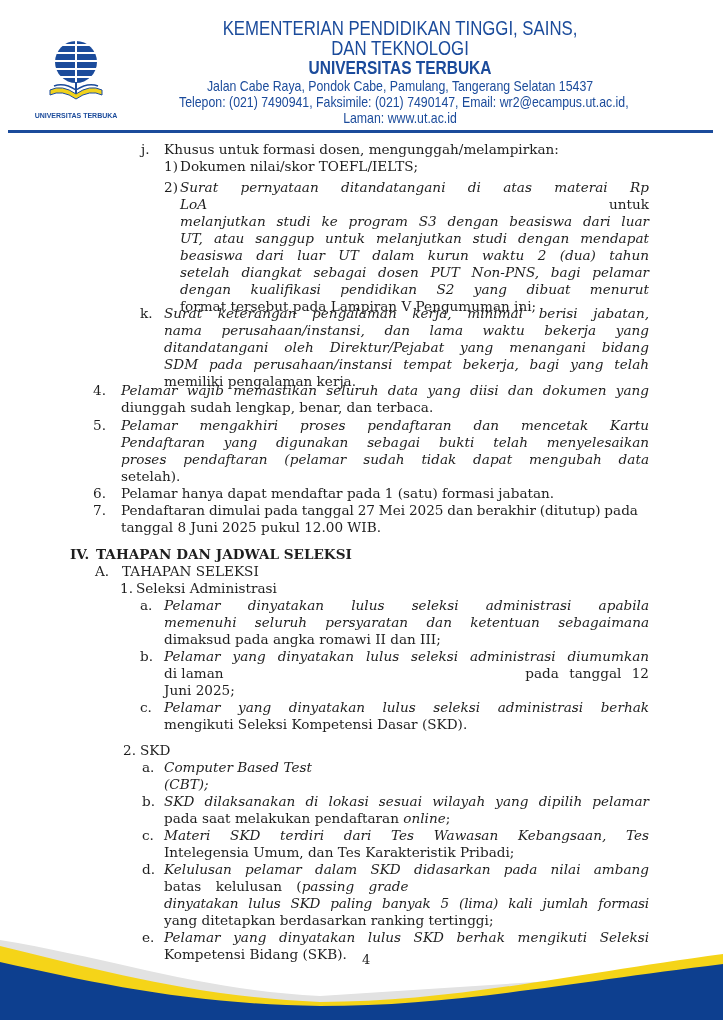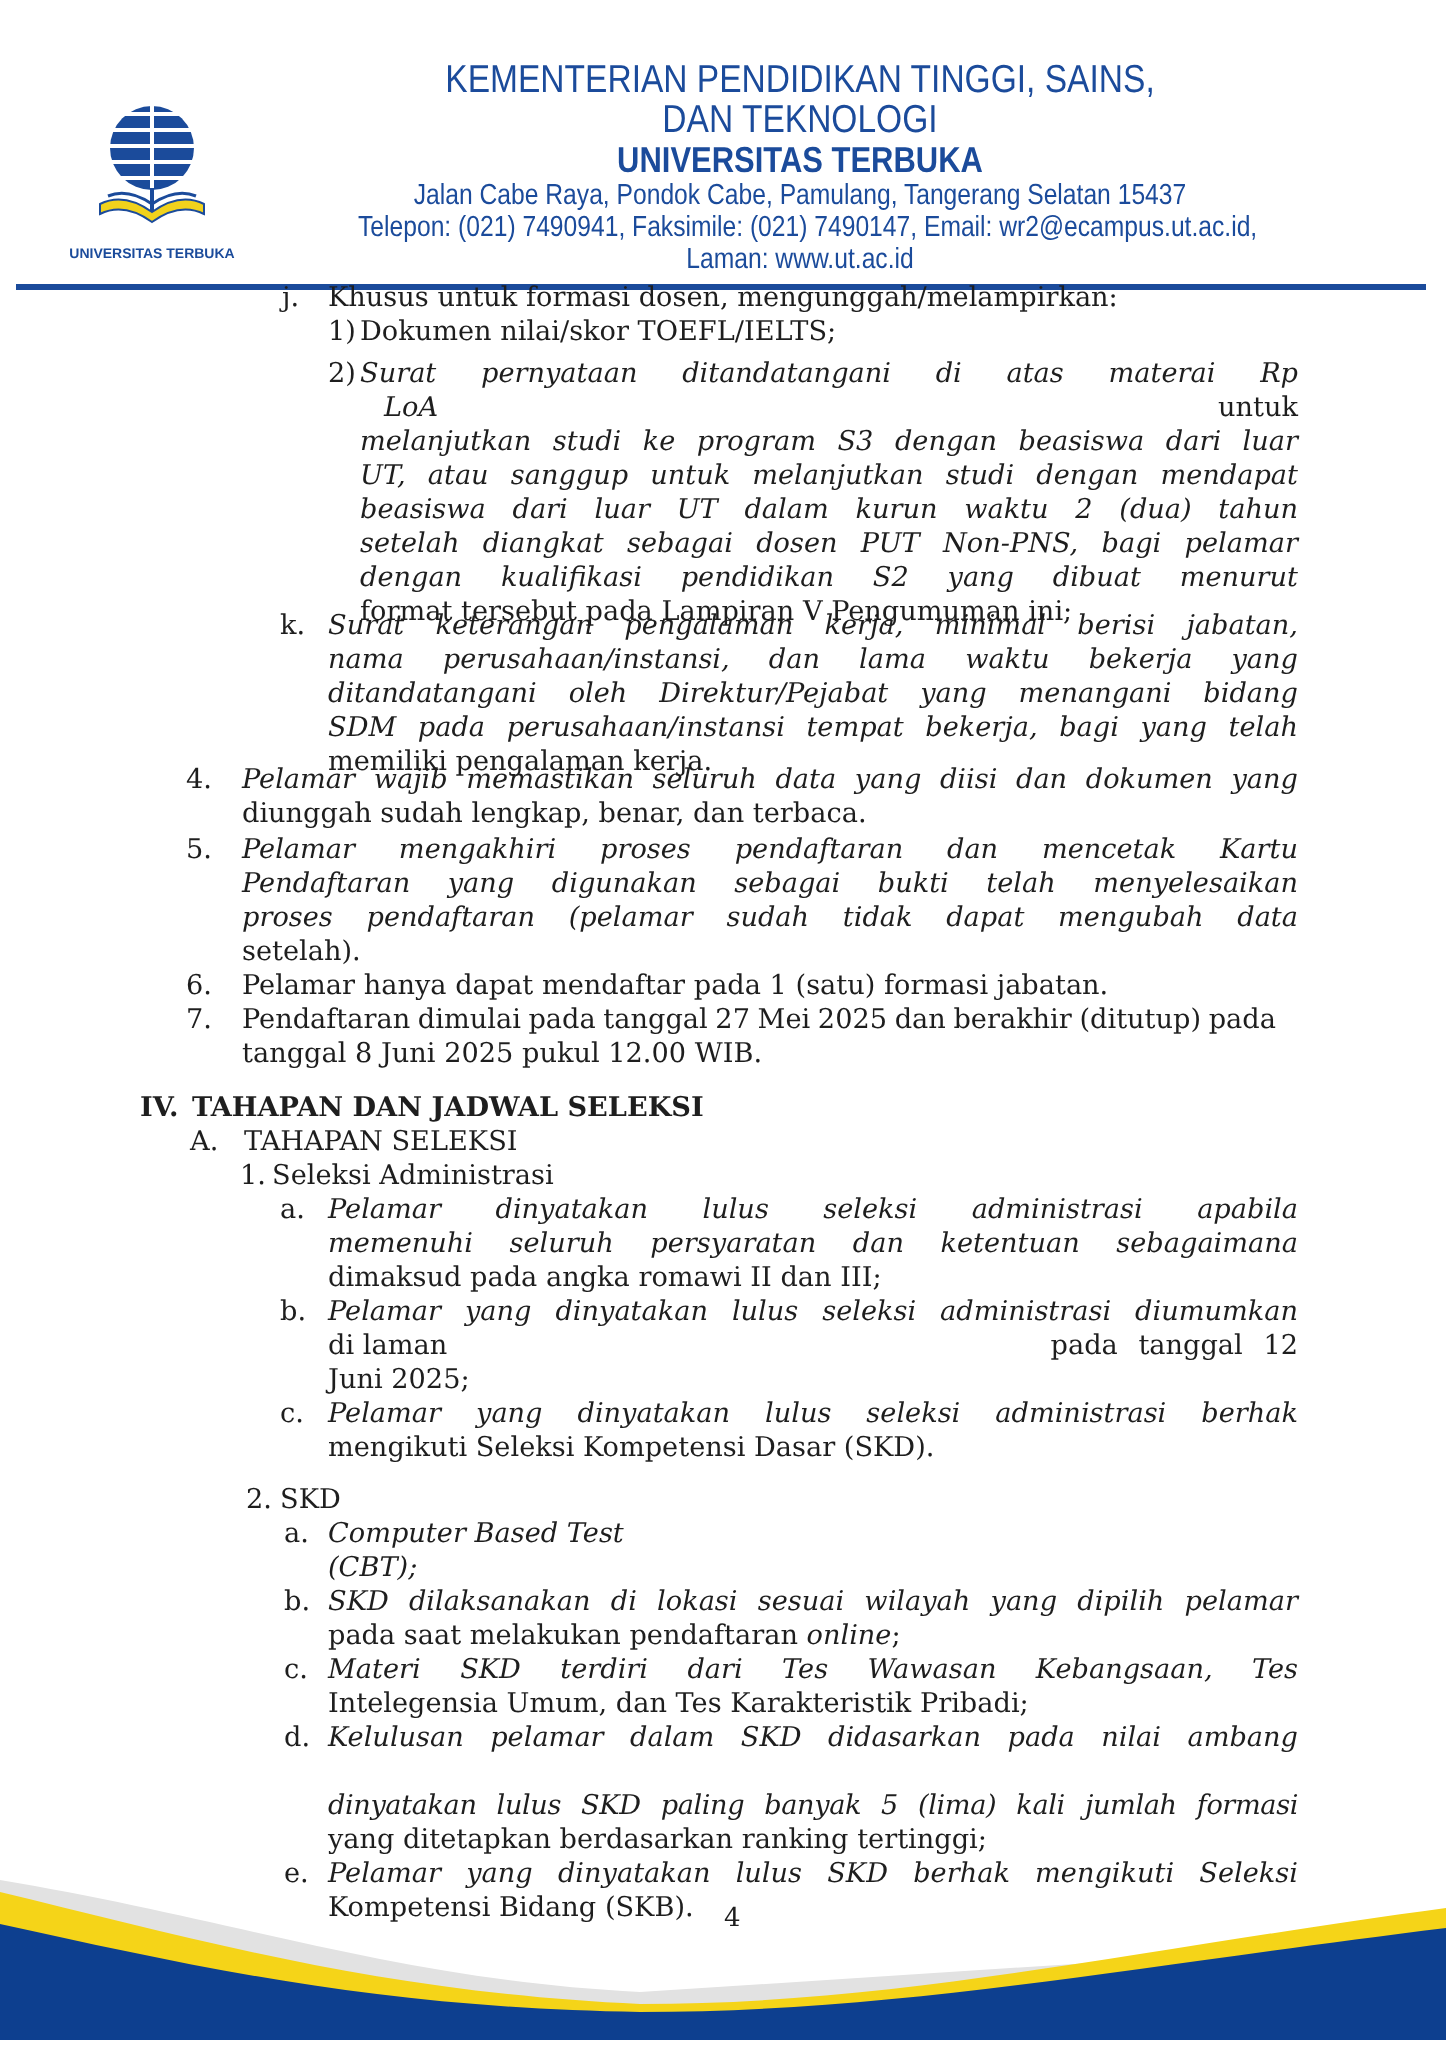--- a/index.html
+++ b/index.html
@@ -1,17 +1,17 @@
 <!DOCTYPE html>
 <html><head>
 <meta charset="utf-8">
 <style>
   html, body { margin:0; padding:0; }
   body { width:723px; height:1024px; position:relative; overflow:hidden; background:#ffffff; font-family:"DejaVu Serif", serif; color:#1e1e1e; }
-  .hdr { position:absolute; left:0; top:16px; width:596px; height:132px;text-decoration:underline; }
+  .hdr { position:absolute; left:0; top:4px; width:596px; height:132px;text-decoration:underline; }
   .logo { position:absolute; left:26px; top:34px; width:100px; height:86px; }
   .logo svg { position:absolute; left:14px; top:0; }
   .logo-caption { position:absolute; left:0; top:74px; width:100px; text-align:center; font-family:"Liberation Sans", sans-serif; font-size:7px; font-weight:bold; color:#1b4b9b; letter-spacing:0; }
   .hdr-text { position:absolute; left:140px; top:14px; width:520px; text-align:center; font-family:"Liberation Sans", sans-serif; color:#1b4b9b; }
   .hdr-text .l1 { font-size:19.5px; line-height:20px; transform:scaleX(0.86); transform-origin:center; white-space:nowrap; }
   .hdr-text .l2 { font-size:19.5px; line-height:20px; transform:scaleX(0.86); transform-origin:center; white-space:nowrap; }
   .hdr-text .l3 { font-size:18px; line-height:20px; font-weight:bold; transform:scaleX(0.86); transform-origin:center; white-space:nowrap; }
   .hdr-text .l4, .hdr-text .l5, .hdr-text .l6 { font-size:14.5px; line-height:16px; transform:scaleX(0.85); transform-origin:center; white-space:nowrap; }
   .hdr-rule { position:absolute; left:8px; top:126px; width:705px; height:3px; background:#1b4b9b; }
 
@@ -66,21 +66,21 @@
 
   <span class="mk" style="left:141px;top:0px">j.</span>
   <span class="jl" style="left:164px;top:0px">Khusus untuk formasi dosen, mengunggah/melampirkan:</span>
 
   <span class="mk" style="left:164px;top:17px">1)</span>
   <span class="jl" style="left:180px;top:17px">Dokumen nilai/skor TOEFL/IELTS;</span>
 
   <span class="mk" style="left:164px;top:38px">2)</span>
   <div class="jt" style="left:180px;top:38px;width:469px">Surat pernyataan ditandatangani di atas materai Rp</div>
   <div class="jl" style="left:180px;top:55px;width:469px;display:flex;justify-content:space-between">
-    <span class="it" style="margin-left:12px">LoA</span>
+    <span class="it" style="margin-left:0">LoA</span>
     <span style="margin-left:auto">untuk</span>
   </div>
   <div class="jt" style="left:180px;top:72px;width:469px">melanjutkan studi ke program S3 dengan beasiswa dari luar</div>
   <div class="jt" style="left:180px;top:89px;width:469px">UT, atau sanggup untuk melanjutkan studi dengan mendapat</div>
   <div class="jt" style="left:180px;top:106px;width:469px">beasiswa dari luar UT dalam kurun waktu 2 (dua) tahun</div>
   <div class="jt" style="left:180px;top:123px;width:469px">setelah diangkat sebagai dosen PUT Non-PNS, bagi pelamar</div>
   <div class="jt" style="left:180px;top:140px;width:469px">dengan kualifikasi pendidikan S2 yang dibuat menurut</div>
   <div class="jl" style="left:180px;top:157px">format tersebut pada Lampiran V Pengumuman ini;</div>
 
   <span class="mk" style="left:140px;top:164px">k.</span>
@@ -146,20 +146,21 @@
   <div class="jt" style="left:164px;top:652px;width:485px">SKD dilaksanakan di lokasi sesuai wilayah yang dipilih pelamar</div>
   <div class="jl" style="left:164px;top:669px"><span>pada saat melakukan pendaftaran</span> <span class="it">online</span><span>;</span></div>
 
   <span class="mk" style="left:142px;top:686px">c.</span>
   <div class="jt" style="left:164px;top:686px;width:485px">Materi SKD terdiri dari Tes Wawasan Kebangsaan, Tes</div>
   <div class="jl" style="left:164px;top:703px">Intelegensia Umum, dan Tes Karakteristik Pribadi;</div>
 
   <span class="mk" style="left:142px;top:720px">d.</span>
   <div class="jt" style="left:164px;top:720px;width:485px">Kelulusan pelamar dalam SKD didasarkan pada nilai ambang</div>
   <div class="jl" style="left:164px;top:737px;width:485px;display:flex;justify-content:space-between">
+    <span style="word-spacing:10px"><span>batas kelulusan (</span><span class="it">passing grade</span></span>
   </div>
   <div class="jt" style="left:164px;top:754px;width:485px;letter-spacing:-0.2px">dinyatakan lulus SKD paling banyak 5 (lima) kali jumlah formasi</div>
   <div class="jl" style="left:164px;top:771px">yang ditetapkan berdasarkan ranking tertinggi;</div>
 
   <span class="mk" style="left:142px;top:788px">e.</span>
   <div class="jt" style="left:164px;top:788px;width:485px">Pelamar yang dinyatakan lulus SKD berhak mengikuti Seleksi</div>
   <div class="jl" style="left:164px;top:805px">Kompetensi Bidang (SKB).</div>
 </div>
 
 <div class="pnum">4</div>

